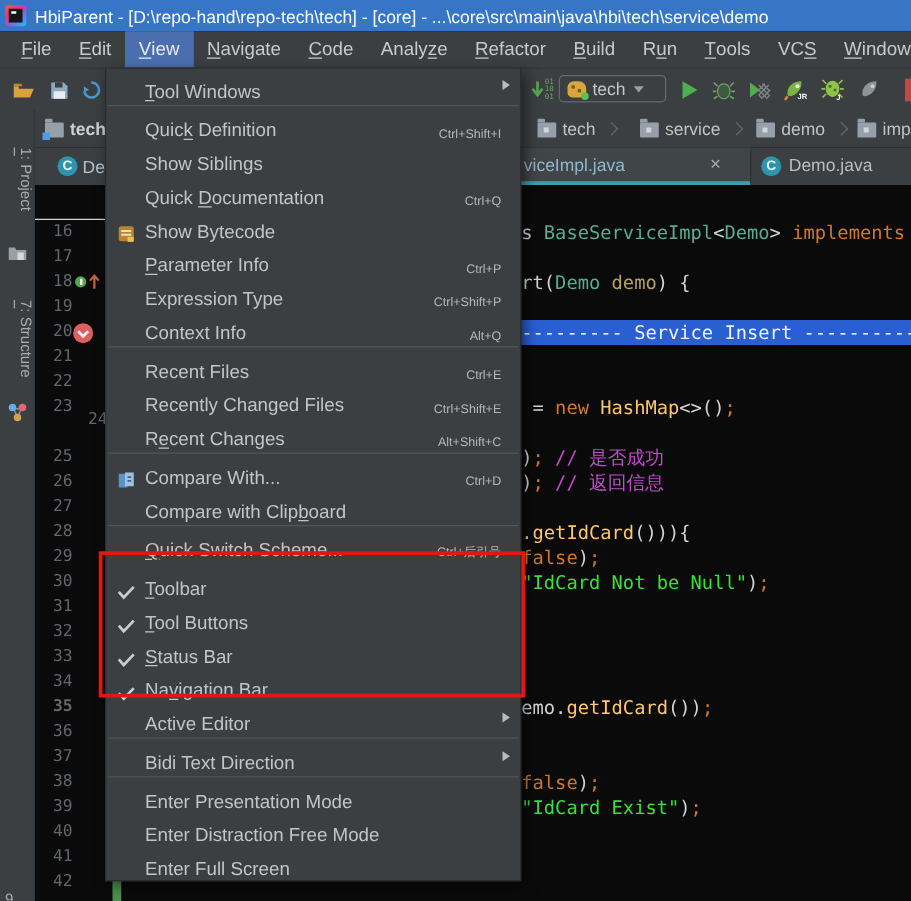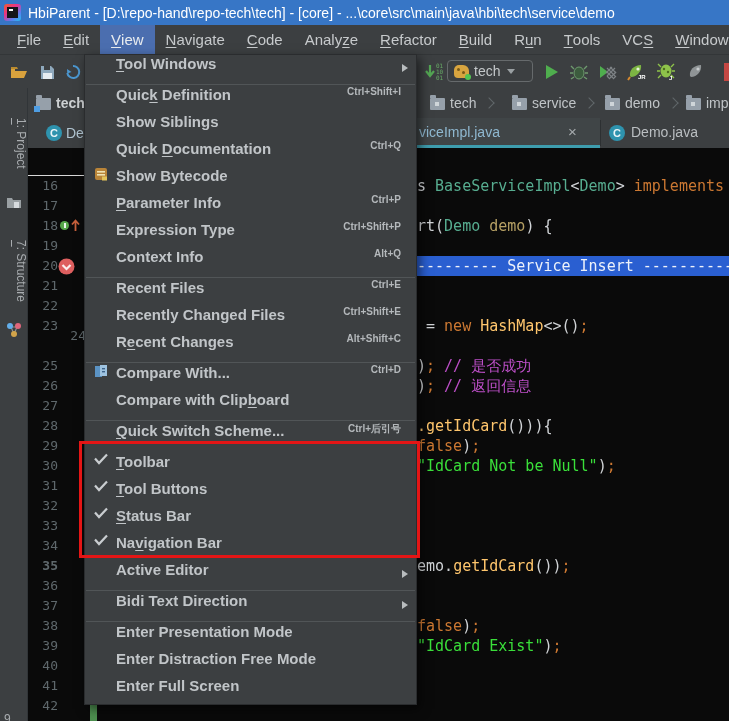--- a/index.html
+++ b/index.html
@@ -70,21 +70,21 @@
   .tok-kw{color:#cc7832;text-align:center;} .tok-cls{color:#57ad90;} .tok-mth{color:#ffc66d;margin-top:34px;}
   .tok-str{color:#3adf3a;} .tok-cmt{color:#bd4fc8;} .tok-sem{color:#cc7832;}
   .tok-pln{color:#d0d3d6;} .tok-prm{color:#b6a064;}
   #white-rule{left:28px;top:175px;width:58px;height:1px;background:#d8d8d8;}
   #vcs-bar{left:90px;top:701px;width:7px;height:20px;background:#4d8f4f;}
   .gutter-ic{position:absolute;}
 
   
   #popup{left:84px;top:54px;width:333px;background:#3c3f41;border:1px solid #2a2c2e;box-sizing:border-box;
      box-shadow:3px 4px 10px rgba(0,0,0,.55);z-index:50;padding:0;}
-  .mi{height:27px;display:flex;align-items:flex-start;position:relative;color:#c1c5c8;font-size:15px;cursor:default;font-weight:bold;}
+  .mi{height:27px;display:flex;align-items:flex-end;position:relative;color:#c1c5c8;font-size:15px;cursor:default;}
   .mi .mic{width:31px;display:flex;align-items:center;justify-content:center;flex:0 0 31px;}
   .mi .msc{margin-left:auto;padding-right:15px;color:#b4b8bb;font-size:10px;}
   .mi .marr{position:absolute;right:8px;top:9px;width:0;height:0;border-top:4.5px solid transparent;
      border-bottom:4.5px solid transparent;border-left:6px solid #b8bcbe;}
   .msep{height:1px;background:#515557;margin:1.5px 1px;}
   .mgap{height:4px;}
 
   
   #redbox{left:79px;top:441px;width:341px;height:117px;border:3px solid #e41515;box-sizing:border-box;z-index:90;background:transparent;}
 

